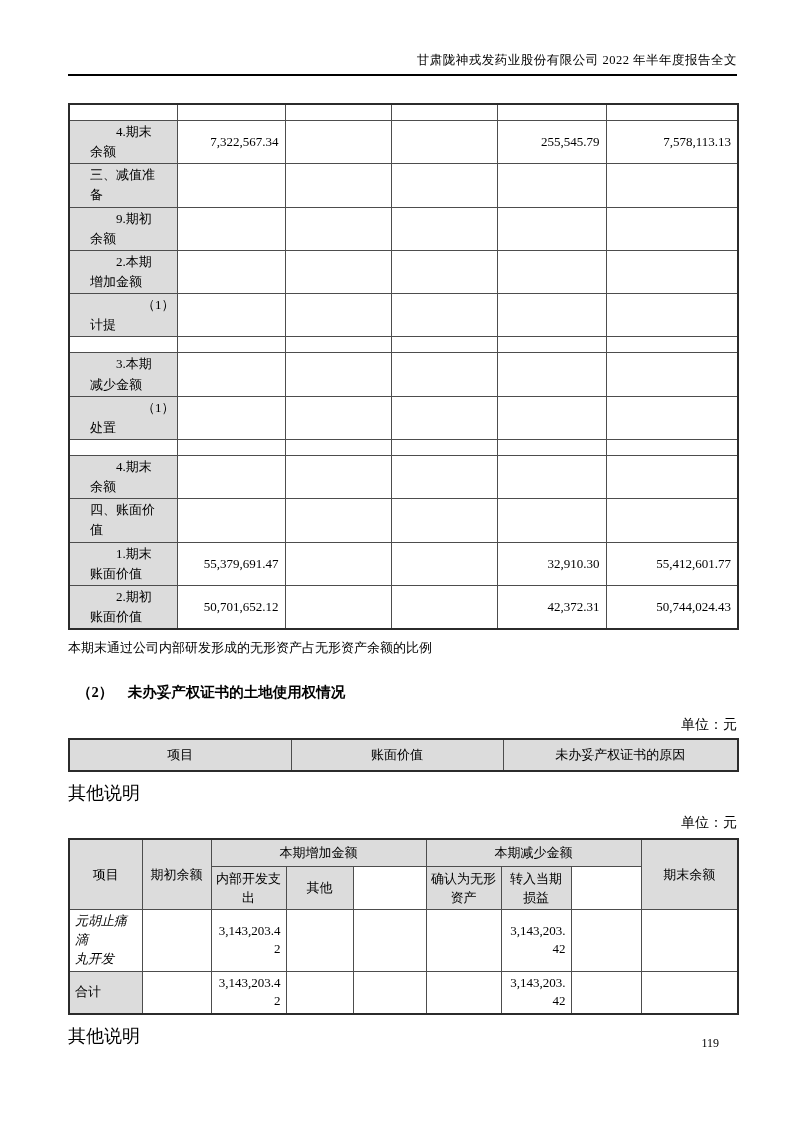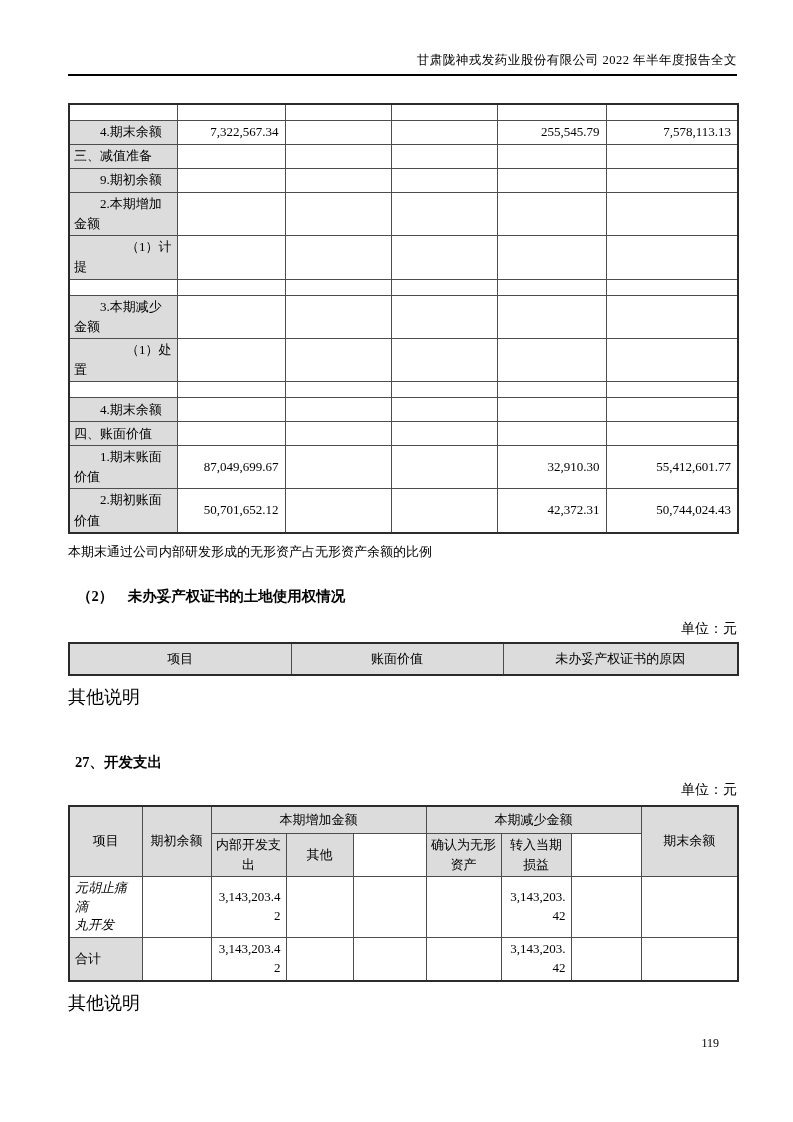--- a/index.html
+++ b/index.html
@@ -26,21 +26,21 @@
 
   
   table { border-collapse:collapse; table-layout:fixed; width:669px; }
   td { border:1px solid #4d4d4d; font-size:13px; line-height:1.55; vertical-align:middle; overflow:hidden; }
   table { border:2px solid #2b2b2b; }
   .shade { background:#dcdcdc; }
   .white { background:#ffffff;font-style:italic; }
 
   
   .t1 { margin-top:27px; }
-  .t1 .lbl { text-align:left; padding:1px 4px; }
+  .t1 .lbl { text-align:left; padding:1px 20px; }
   .ind0 { text-indent:0; }
   .ind2 { text-indent:2em; }
   .ind4 { text-indent:4em; }
   .t1 .num { text-align:right; padding:1px 6px; }
   tr.h13 td { height:13px; }
   tr.h21 td { height:21px; }
   tr.h40 td { height:40px; }
 
   .note { margin:9px 0 0 0; font-size:13px; }
 
@@ -177,21 +177,21 @@
         <tr class="h21">
           <td class="lbl ind0 shade">四、账面价值</td>
           <td class="num"></td>
             <td class="num"></td>
             <td class="num"></td>
             <td class="num"></td>
             <td class="num"></td>
         </tr>
         <tr class="h40">
           <td class="lbl ind2 shade">1.期末账面价值</td>
-          <td class="num">87,049,699.67</td>
+          <td class="num">55,379,691.47</td>
           <td class="num"></td>
           <td class="num"></td>
           <td class="num">32,910.30</td>
           <td class="num">55,412,601.77</td>
         </tr>
         <tr class="h40">
           <td class="lbl ind2 shade">2.期初账面价值</td>
           <td class="num">50,701,652.12</td>
           <td class="num"></td>
           <td class="num"></td>
@@ -216,21 +216,20 @@
         <tr>
           <td class="th shade">项目</td>
           <td class="th shade">账面价值</td>
           <td class="th shade">未办妥产权证书的原因</td>
         </tr>
       </tbody>
     </table>
 
     <p class="other">其他说明</p>
 
-    <h3 class="sec-heading second">27、开发支出</h3>
     <div class="unit second">单位：元</div>
 
     <table class="t3">
       <colgroup>
         <col style="width:73px">
           <col style="width:69px">
           <col style="width:75px">
         <col style="width:67px">
           <col style="width:73px">
           <col style="width:75px">

